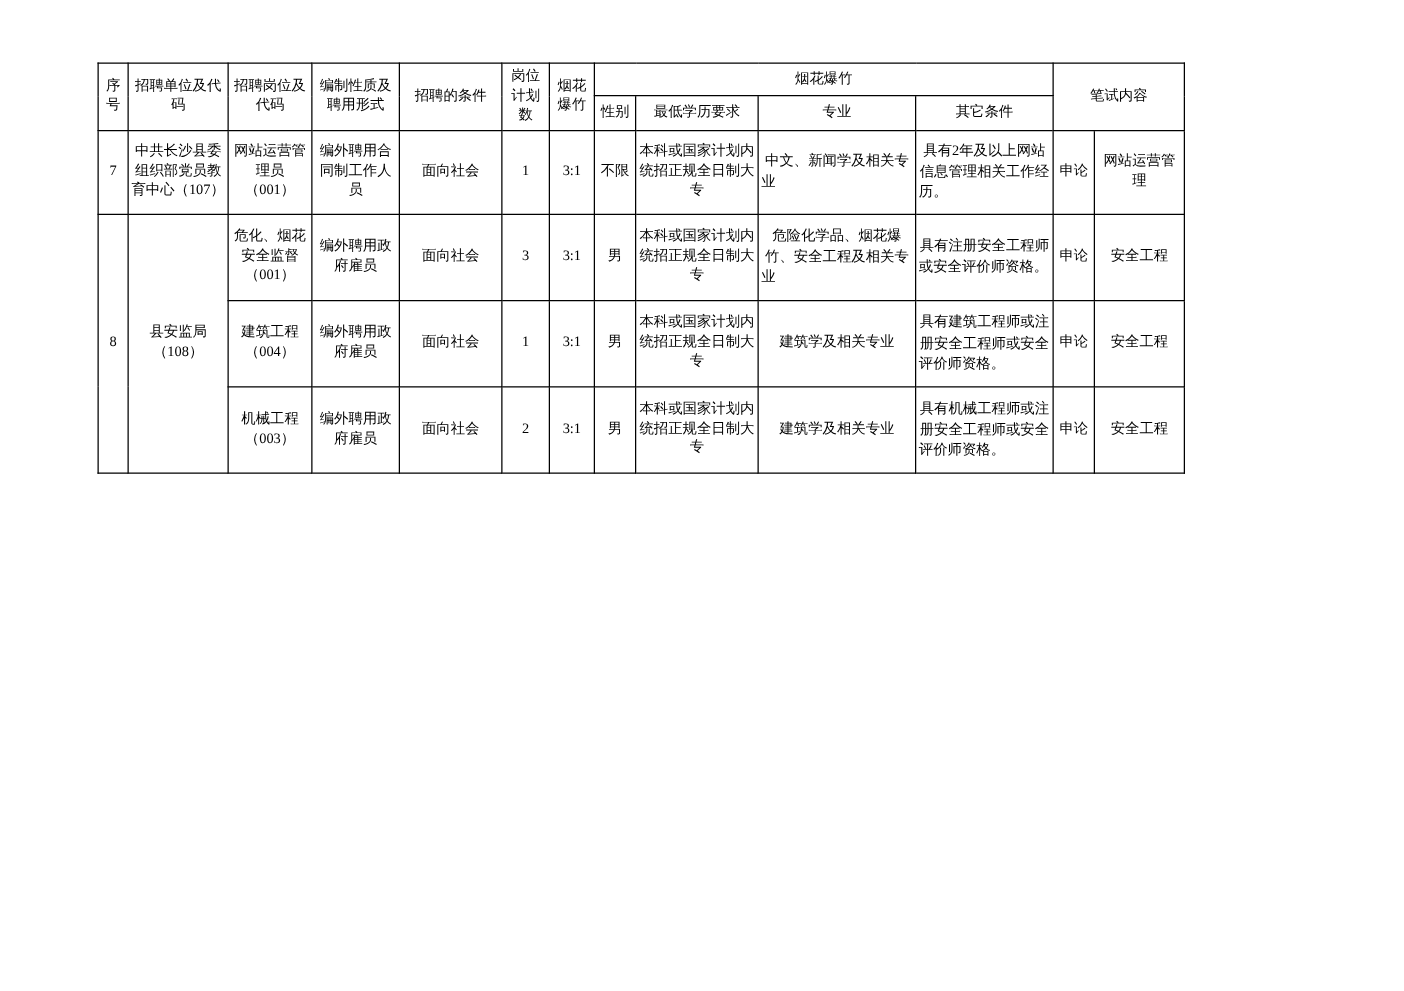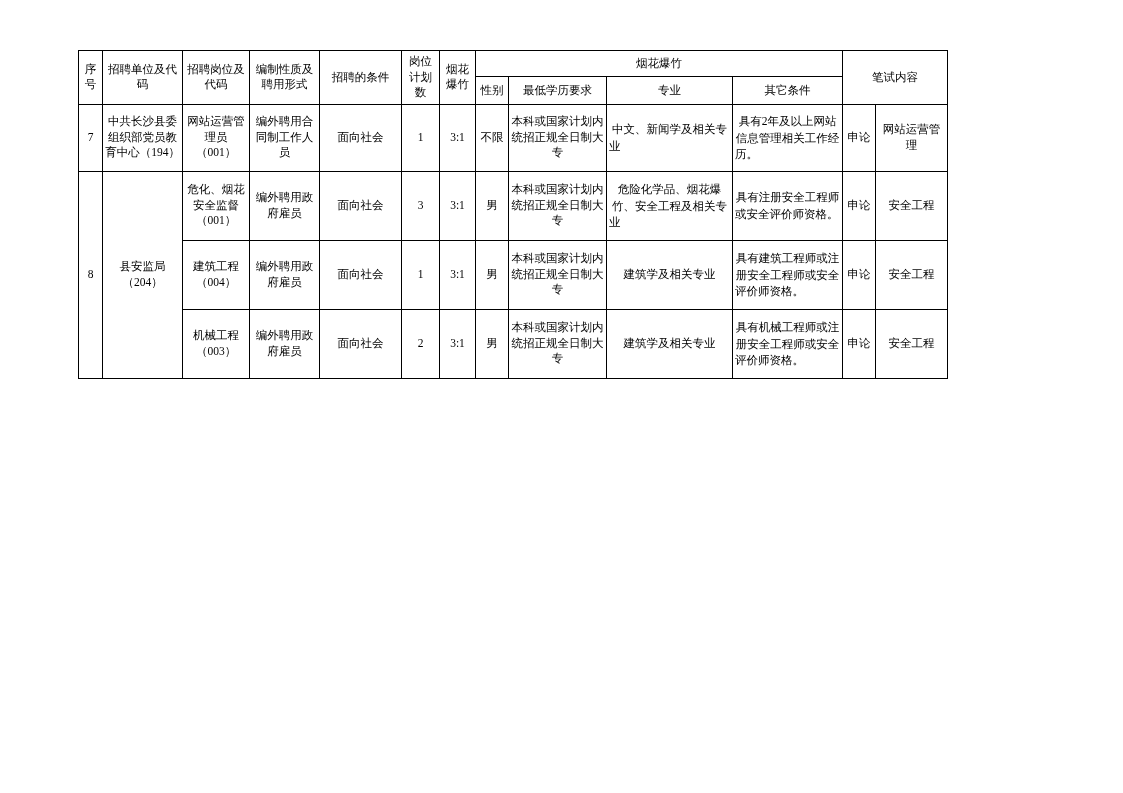--- a/index.html
+++ b/index.html
@@ -105,36 +105,36 @@
       <tr>
         <th class="hdr-cell">性别</th>
         <th class="hdr-cell">最低学历要求</th>
         <th class="hdr-cell">专业</th>
         <th class="hdr-cell">其它条件</th>
       </tr>
     </thead>
     <tbody>
       <tr class="row-7">
         <td>7</td>
-        <td>中共长沙县委组织部党员教育中心（194）</td>
+        <td>中共长沙县委组织部党员教育中心（107）</td>
         <td>网站运营管理员（001）</td>
         <td>编外聘用合同制工作人员</td>
         <td>面向社会</td>
         <td>1</td>
         <td>3:1</td>
         <td>不限</td>
         <td>本科或国家计划内统招正规全日制大专</td>
         <td class="cell-just">中文、新闻学及相关专业</td>
         <td class="cell-just">具有2年及以上网站信息管理相关工作经历。</td>
         <td>申论</td>
         <td>网站运营管理</td>
       </tr>
       <tr class="row-8a">
         <td rowspan="3">8</td>
-        <td rowspan="3">县安监局（204）</td>
+        <td rowspan="3">县安监局（108）</td>
         <td>危化、烟花安全监督（001）</td>
         <td>编外聘用政府雇员</td>
         <td>面向社会</td>
         <td>3</td>
         <td>3:1</td>
         <td>男</td>
         <td>本科或国家计划内统招正规全日制大专</td>
         <td class="cell-just">危险化学品、烟花爆竹、安全工程及相关专业</td>
         <td class="cell-just">具有注册安全工程师或安全评价师资格。</td>
         <td>申论</td>

